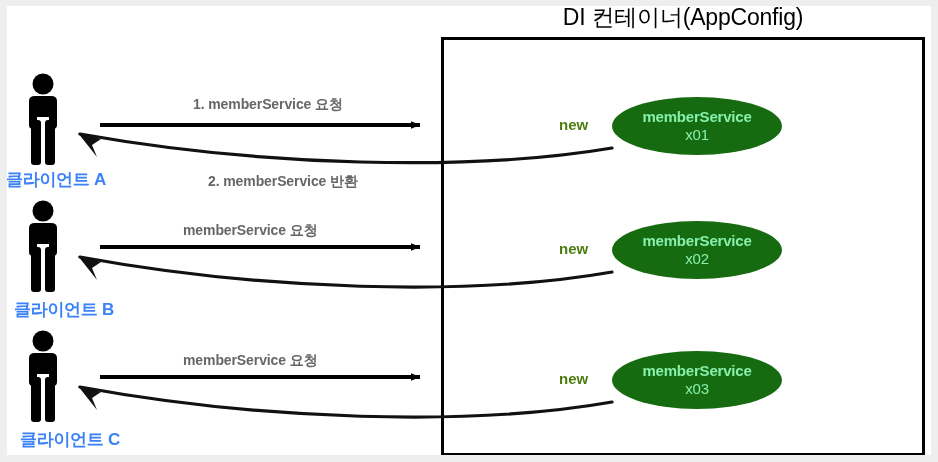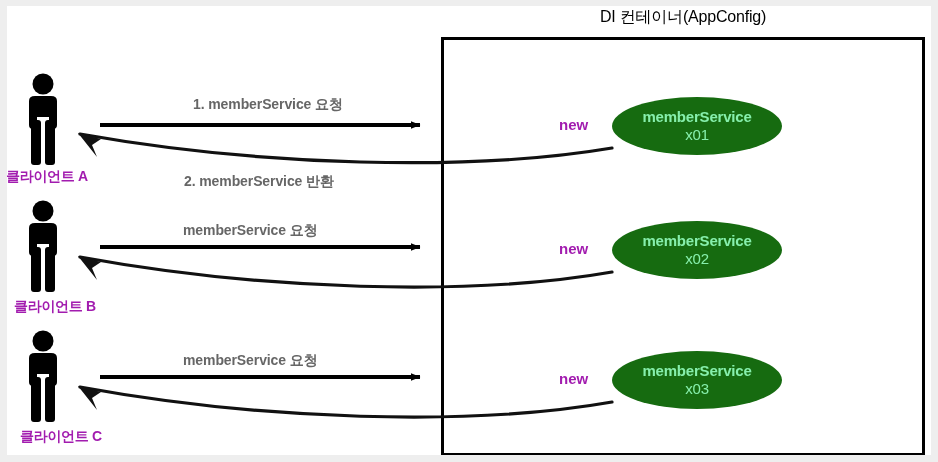--- a/index.html
+++ b/index.html
@@ -35,21 +35,21 @@
     border: 1px solid #e8e8e8;
   }
 
   
   .di-title {
     position: absolute;
     left: 441px;
     top: 2px;
     width: 484px;
     text-align: center;
-    font-size: 16px;
+    font-size: 23px;
     line-height: 30px;
     color: #000000;
     letter-spacing: -0.2px;
     white-space: nowrap;
   }
   .di-box {
     position: absolute;
     left: 441px;
     top: 37px;
     width: 484px;
@@ -93,28 +93,28 @@
     font-size: 14px;
     font-weight: bold;
     color: #666666;
     white-space: nowrap;
     letter-spacing: -0.1px;
   }
   .new-label {
     position: absolute;
     font-size: 15px;
     font-weight: bold;
-    color: #a21caf;
+    color: #4d7c0f;
     white-space: nowrap;
   }
   .client-label {
     position: absolute;
-    font-size: 14px;
-    font-weight: bold;
-    color: #a21caf;
+    font-size: 17px;
+    font-weight: bold;
+    color: #3b82f6;
     white-space: nowrap;
     letter-spacing: -0.3px;
   }
   .person {
     position: absolute;
     width: 46px;
     height: 94px;
   }
 </style>
 </head>
@@ -181,21 +181,21 @@
 
   <svg class="person" style="left:20px; top:330px;" viewBox="0 0 46 94">
     <circle cx="23" cy="11" r="10.5" fill="#000000"></circle>
     <path d="M9,28 q0,-5 6,-5 h16 q6,0 6,5 v24 q0,4 -4,4 q-4,0 -4,-4 v-8 h-12 v8 q0,4 -4,4 q-4,0 -4,-4 z" fill="#000000"></path>
     <rect x="11" y="47" width="10" height="45" rx="3" fill="#000000"></rect>
     <rect x="25" y="47" width="10" height="45" rx="3" fill="#000000"></rect>
   </svg>
   <div class="client-label" style="left:20px; top:428px;">클라이언트 C</div>
 
   <div class="flow-label" style="left:193px; top:96px;">1. memberService 요청</div>
-  <div class="flow-label" style="left:184px; top:173px;">2. memberService 반환</div>
+  <div class="flow-label" style="left:208px; top:173px;">2. memberService 반환</div>
 
   <div class="flow-label" style="left:183px; top:222px;">memberService 요청</div>
 
   <div class="flow-label" style="left:183px; top:352px;">memberService 요청</div>
 
   <div class="new-label" style="left:559px; top:116px;">new</div>
   <div class="new-label" style="left:559px; top:240px;">new</div>
   <div class="new-label" style="left:559px; top:370px;">new</div>
 
   <div class="bean" style="left:612px; top:97px;">

